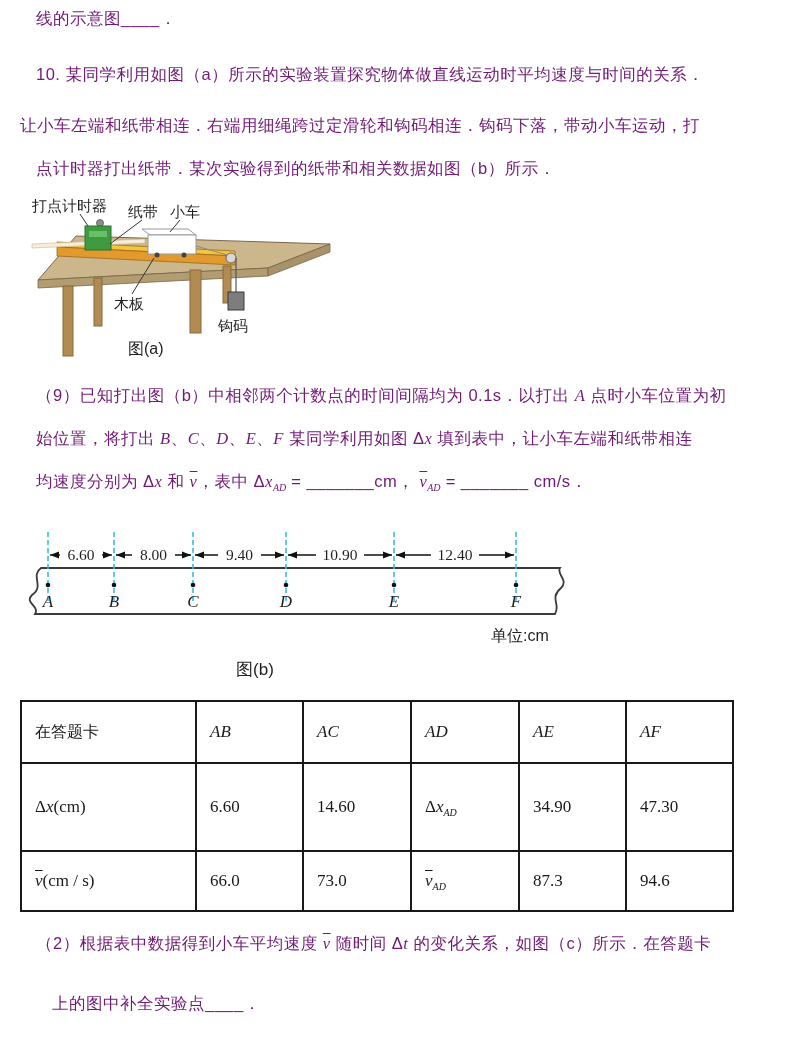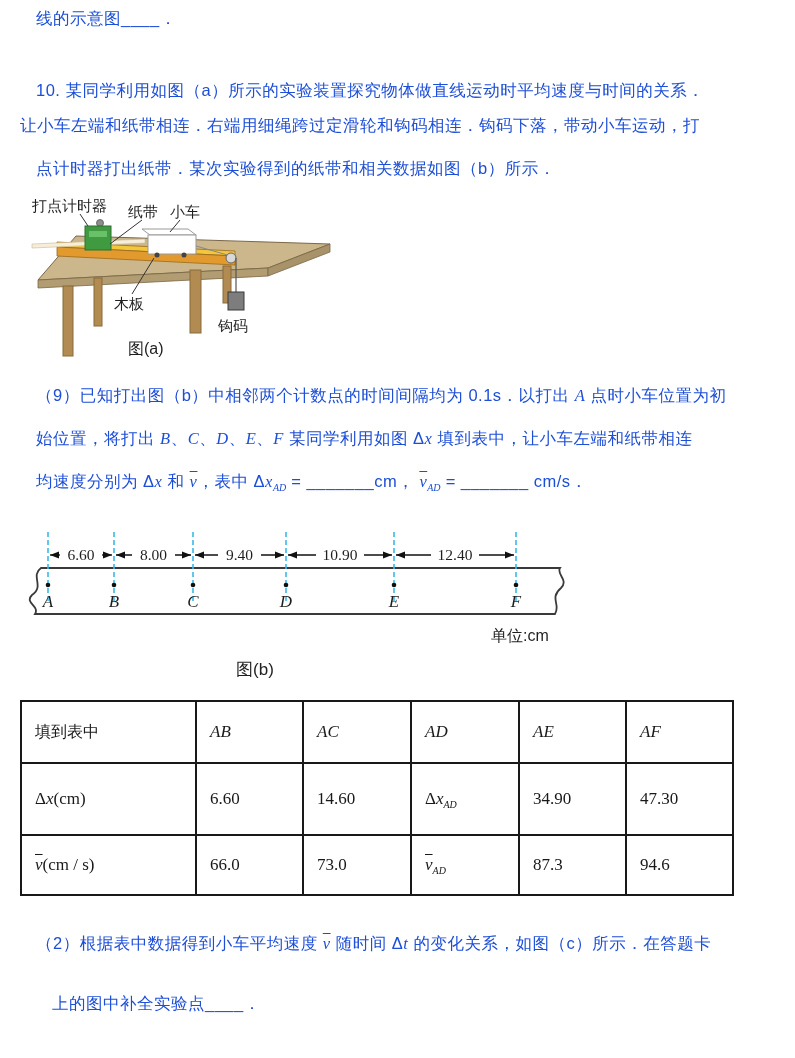--- a/index.html
+++ b/index.html
@@ -1,33 +1,33 @@
 <!DOCTYPE html>
 <html><head>
 <meta charset="utf-8">
 <style>
   html,body{margin:0;padding:0;}
   body{width:795px;height:1058px;background:#ffffff;position:relative;overflow:hidden;
        font-family:"Liberation Sans",sans-serif;color:#1f1f1f;}
-  .tline{position:absolute;font-size:16.5px;letter-spacing:0.5px;white-space:nowrap;color:#1d4ed8;}
+  .tline{position:absolute;font-size:16.5px;letter-spacing:0.5px;white-space:nowrap;color:#701a75;}
   .seg-i{font-family:"Liberation Serif",serif;font-style:italic;}
   .seg-ov{font-family:"Liberation Serif",serif;font-style:italic;text-decoration:overline;}
   .seg-sub{font-family:"Liberation Serif",serif;font-style:italic;font-size:10px;vertical-align:-4px;letter-spacing:0;}
   .seg-hz{font-family:"Liberation Sans",sans-serif;font-size:16px;font-style:normal;}
   .fig{position:absolute;}
   .dtable{position:absolute;left:20px;top:700px;border-collapse:collapse;table-layout:fixed;
           font-family:"Liberation Serif",serif;font-size:17px;color:#191919;}
   .dtable td{border:2px solid #191919;padding:0 0 0 13px;vertical-align:middle;text-align:left;}
   svg text{fill:#1f1f1f;}
 </style>
 </head>
 <body>
 
 <div class="tline" style="left:36px;top:8px"><span>线的示意图</span><span>____</span><span>．</span></div>
-<div class="tline" style="left:36px;top:80px"><span>10. 某同学利用如图（a）所示的实验装置探究物体做直线运动时平均速度与时间的关系．</span></div>
+<div class="tline" style="left:36px;top:64px"><span>10. 某同学利用如图（a）所示的实验装置探究物体做直线运动时平均速度与时间的关系．</span></div>
 <div class="tline" style="left:20px;top:115px"><span>让小车左端和纸带相连．右端用细绳跨过定滑轮和钩码相连．钩码下落，带动小车运动，打</span></div>
 <div class="tline" style="left:36px;top:158px"><span>点计时器打出纸带．某次实验得到的纸带和相关数据如图（b）所示．</span></div>
 
 <svg class="fig" style="left:30px;top:196px" width="370" height="178" viewBox="0 0 370 178">
 
   <g>
     <polygon points="46,40 300,48 238,72 8,84" stroke="#7a6848" stroke-width="1" fill="#ccb68b"></polygon>
     <polygon points="8,84 238,72 238,80 8,92" stroke="#7a6848" stroke-width="0.8" fill="#b29c72"></polygon>
     <polygon points="300,48 238,72 238,80 300,56" stroke="#7a6848" stroke-width="0.8" fill="#a8926a"></polygon>
     <rect x="33" y="90" width="10" height="70" stroke="#8a6a3a" stroke-width="1" fill="#b28b52"></rect>
@@ -145,28 +145,28 @@
   <colgroup>
     <col style="width:175px">
       <col style="width:107px">
       <col style="width:108px">
     <col style="width:108px">
       <col style="width:107px">
       <col style="width:107px">
   </colgroup>
   <tbody>
       <tr style="height:62px">
-    <td><span class="seg-hz">填到表中</span></td>
+    <td><span class="seg-hz">在答题卡</span></td>
     <td><span class="seg-i">AB</span></td>
     <td><span class="seg-i">AC</span></td>
     <td><span class="seg-i">AD</span></td>
     <td><span class="seg-i">AE</span></td>
     <td><span class="seg-i">AF</span></td>
   </tr>
-  <tr style="height:72px">
+  <tr style="height:88px">
     <td><span>Δ</span><span class="seg-i">x</span><span>(cm)</span></td>
     <td><span>6.60</span></td>
     <td><span>14.60</span></td>
     <td><span>Δ</span><span class="seg-i">x</span><span class="seg-sub">AD</span></td>
     <td><span>34.90</span></td>
     <td><span>47.30</span></td>
   </tr>
   <tr style="height:60px">
     <td><span class="seg-ov">v</span><span>(cm / s)</span></td>
     <td><span>66.0</span></td>

